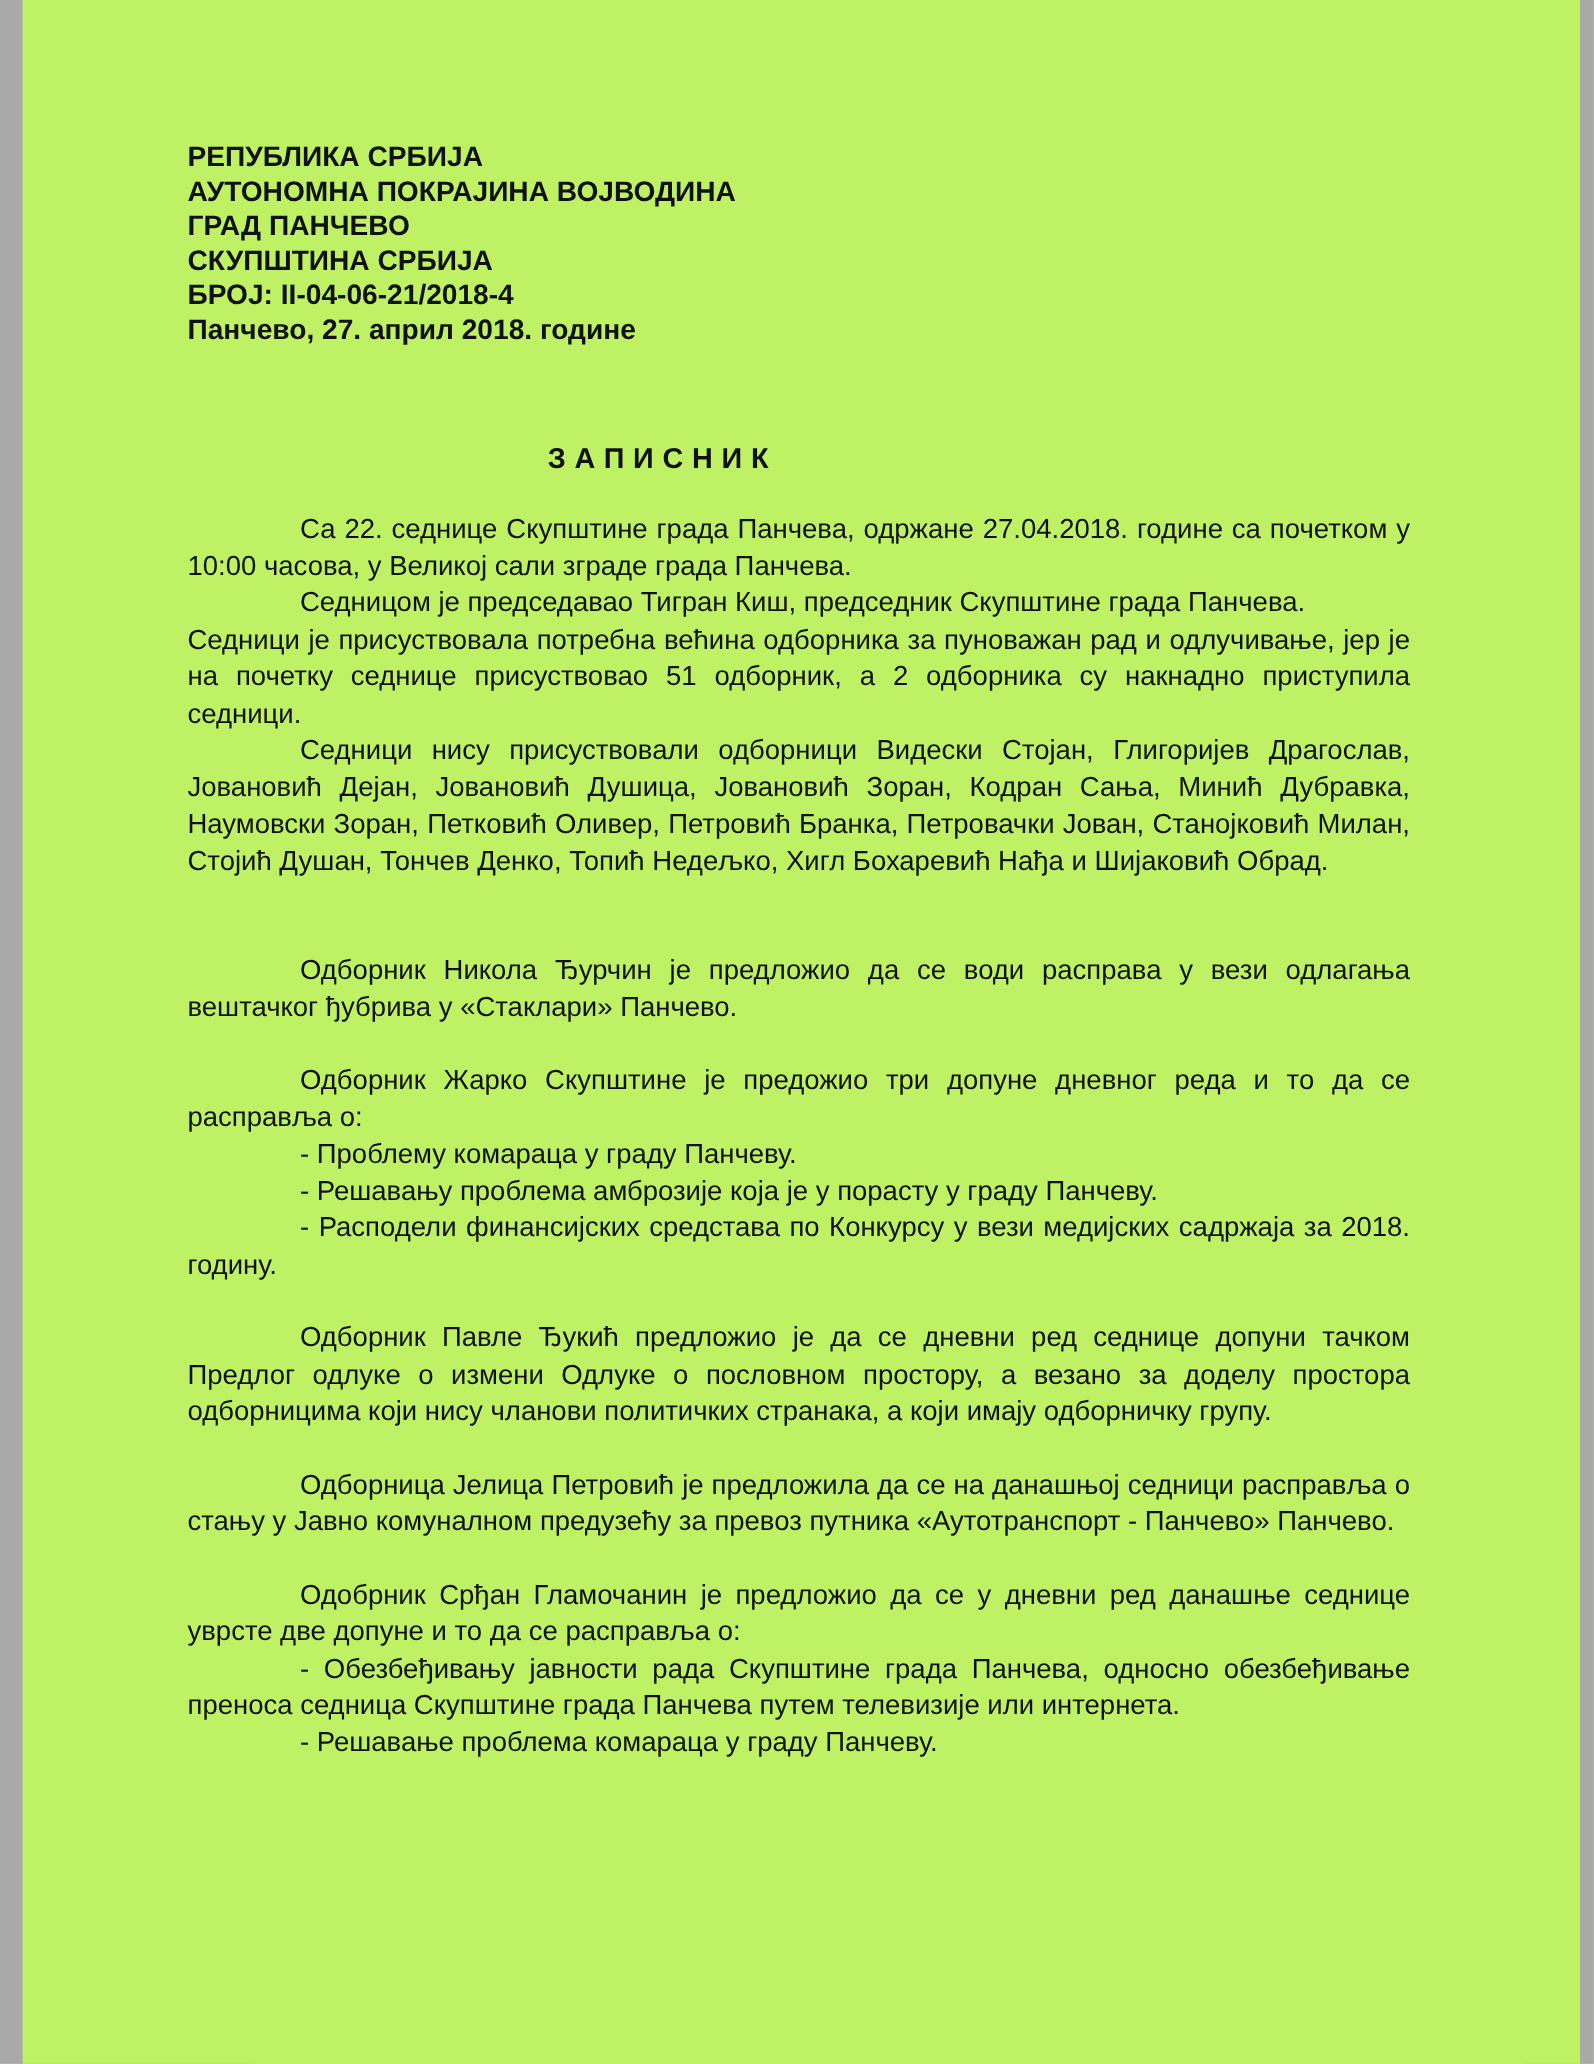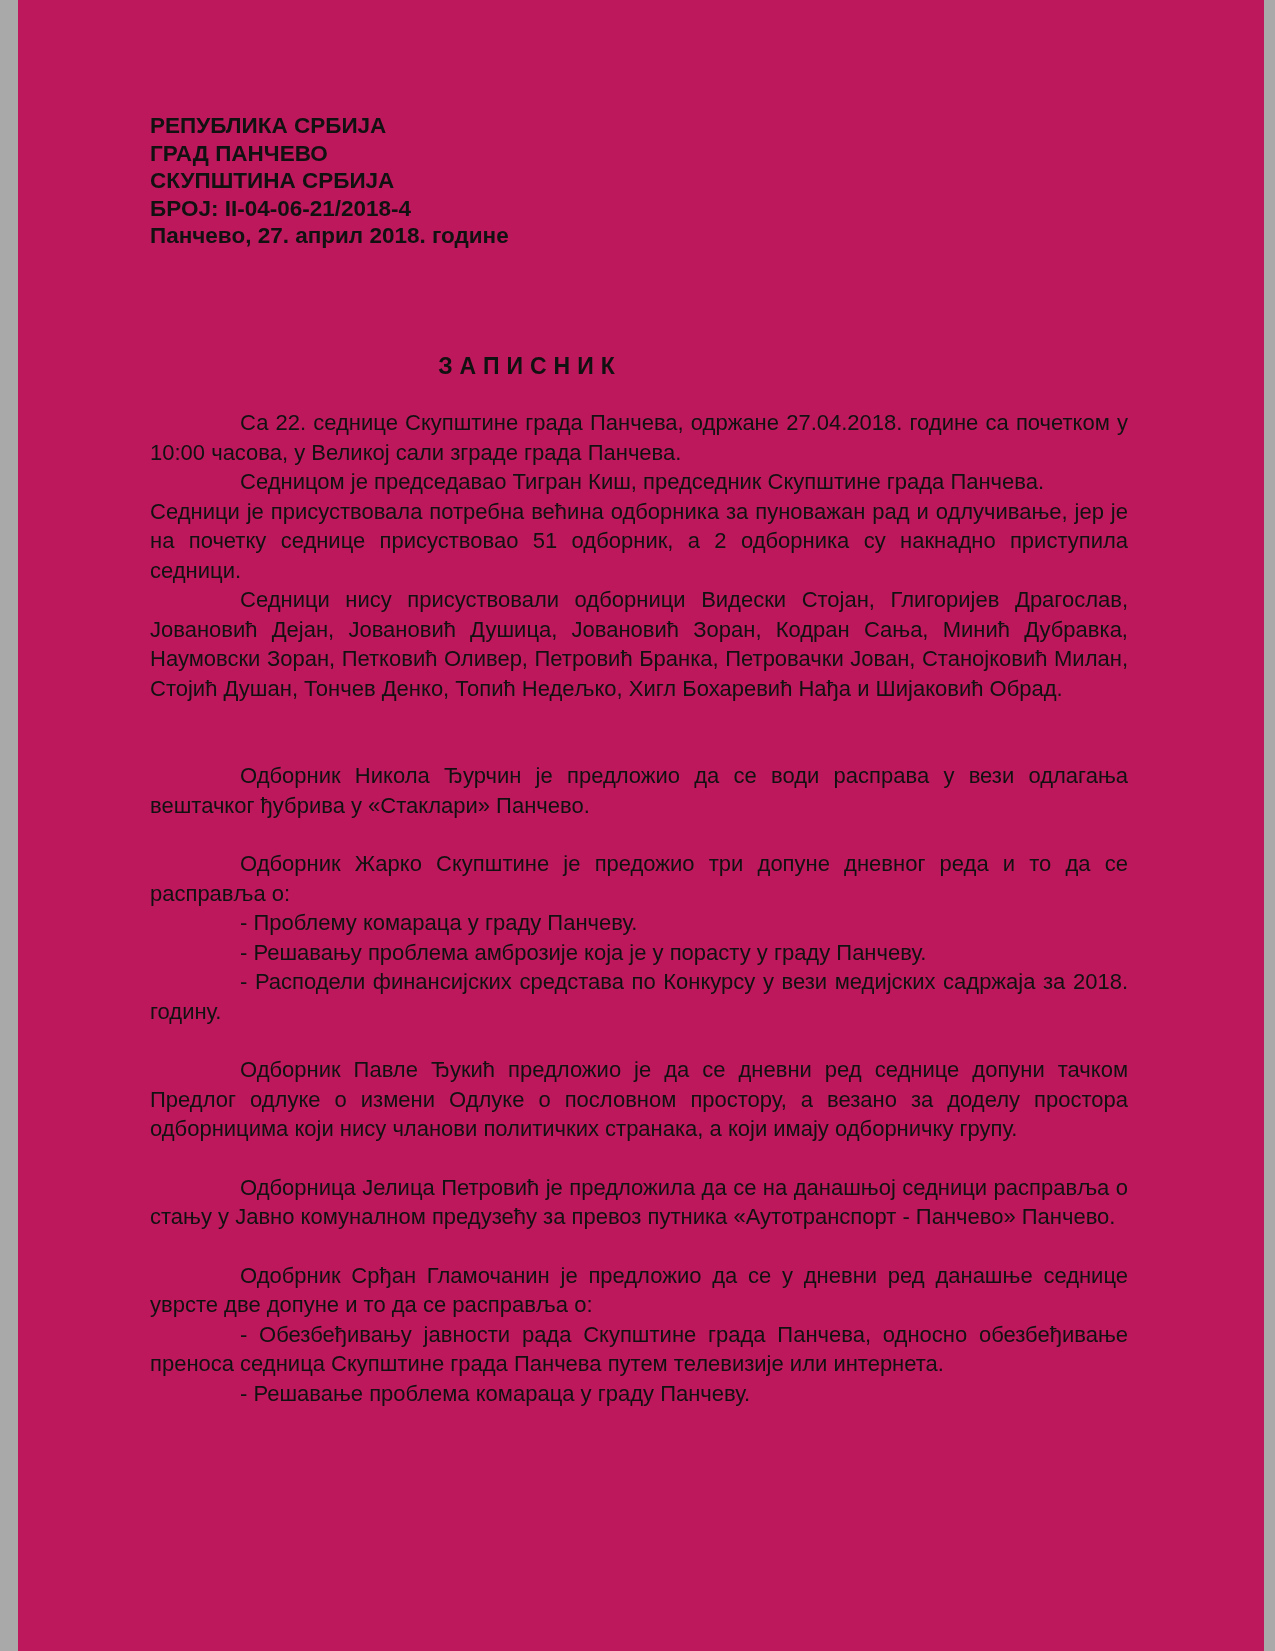--- a/index.html
+++ b/index.html
@@ -3,21 +3,21 @@
   <meta charset="utf-8">
   <style>
     html, body { margin: 0; padding: 0; }
     body {
       width: 1275px; height: 1651px; overflow: hidden;
       background: #a9a9a9; position: relative;
       font-family: "Liberation Sans", sans-serif; color: #111;
     }
     .page {
       position: absolute; left: 18px; top: 0; width: 1246px; height: 1651px;
-      background: #be185d;
+      background: #bef264;
     }
     .header {
       position: absolute; left: 132px; top: 112px;
       font-weight: bold; font-size: 22.5px; line-height: 27.5px; color: #111;
     }
     .header div { white-space: nowrap; }
     .title {
       position: absolute; left: 0; width: 1024px; top: 353px;
       text-align: center; font-weight: bold; font-size: 23px;
       letter-spacing: 7px; box-sizing: border-box;
@@ -31,20 +31,21 @@
     .indent { text-indent: 90px; }
     .gap { height: 29px; }
     .dash-item { text-indent: 90px; }
   </style>
 </head>
 <body>
 
 <div class="page">
   <div class="header">
     <div>РЕПУБЛИКА СРБИЈА</div>
+    <div>АУТОНОМНА ПОКРАЈИНА ВОЈВОДИНА</div>
     <div>ГРАД ПАНЧЕВО</div>
     <div>СКУПШТИНА СРБИЈА</div>
     <div>БРОЈ: II-04-06-21/2018-4</div>
     <div>Панчево, 27. април  2018. године</div>
   </div>
 
   <div class="title">ЗАПИСНИК</div>
 
   <div class="body">
     <p class="indent">Са 22. седнице Скупштине града Панчева, одржане 27.04.2018. године са почетком у 10:00 часова, у Великој сали зграде града Панчева.</p>

